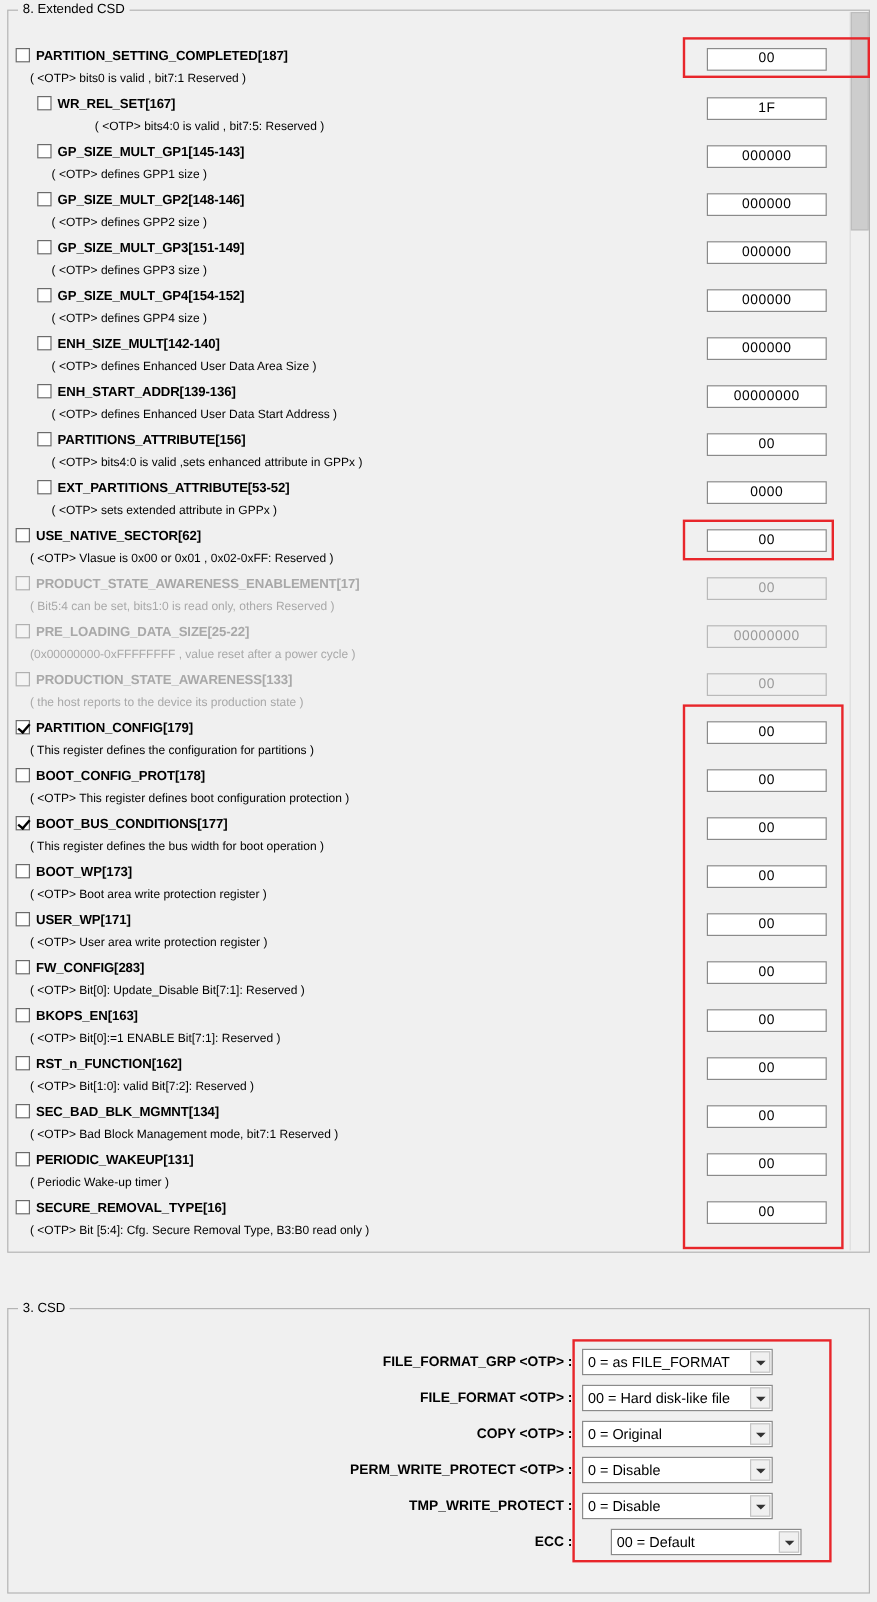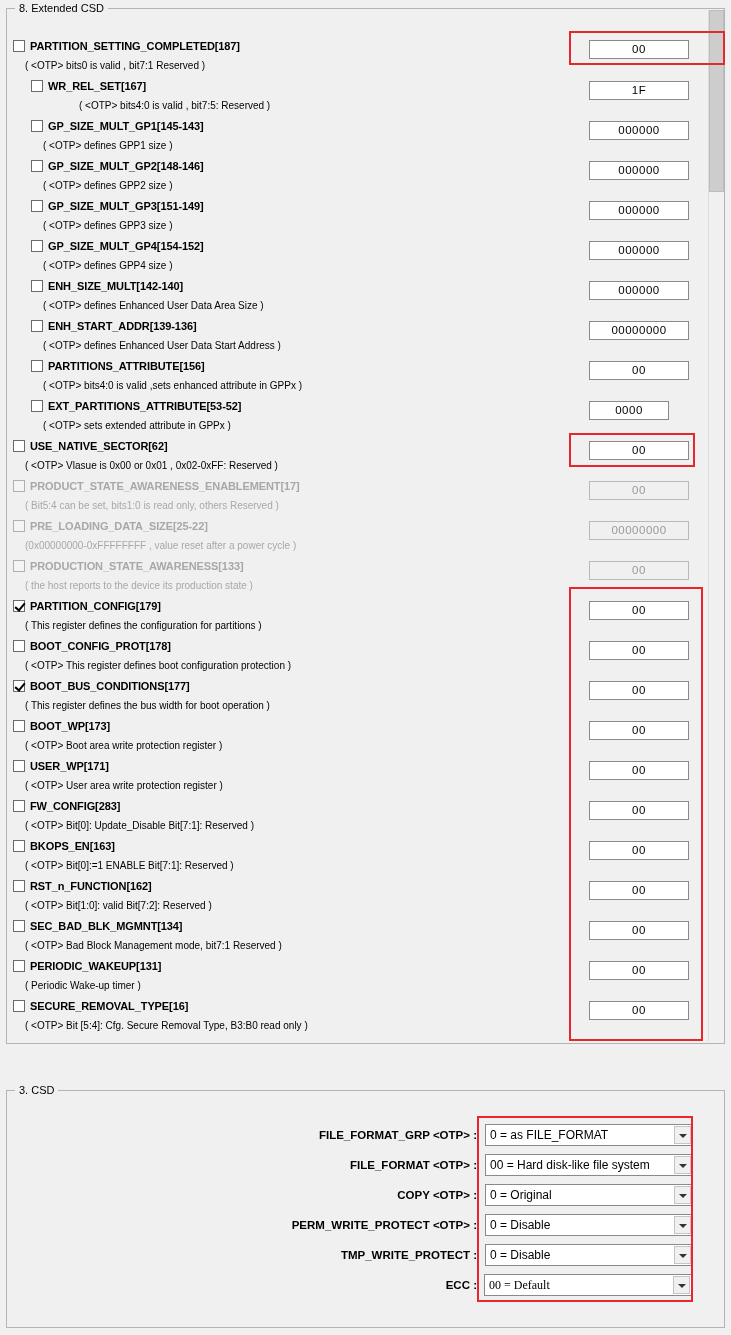--- a/index.html
+++ b/index.html
@@ -124,21 +124,21 @@
   .csd-label {
     position: absolute;
     font-weight: bold;
     font-size: 11.5px;
     text-align: right;
     color: #000;
     white-space: nowrap;
   }
   .combo {
     position: absolute;
-    width: 208px;
+    width: 159px;
     height: 22px;
     border: 1px solid #8a8a8a;
     background: #fff;
     font-size: 12px;
     line-height: 20px;
     padding-left: 4px;
     color: #000;
     overflow: hidden;
   }
   .combo .arrow {
@@ -201,21 +201,21 @@
         <div class="desc" style="left: 36px; top: 291px;">( &lt;OTP&gt; defines Enhanced User Data Area Size )</div>
         <div class="val" style="width: 100px; left: 582px; top: 272px;">000000</div>
         <div class="row" style="left: 24px; top: 311px;"><span class="cb"></span><span class="lbl">ENH_START_ADDR[139-136]</span></div>
         <div class="desc" style="left: 36px; top: 331px;">( &lt;OTP&gt; defines Enhanced User Data Start Address )</div>
         <div class="val" style="width: 100px; left: 582px; top: 312px;">00000000</div>
         <div class="row" style="left: 24px; top: 351px;"><span class="cb"></span><span class="lbl">PARTITIONS_ATTRIBUTE[156]</span></div>
         <div class="desc" style="left: 36px; top: 371px;">( &lt;OTP&gt; bits4:0 is valid ,sets enhanced attribute in GPPx )</div>
         <div class="val" style="width: 100px; left: 582px; top: 352px;">00</div>
         <div class="row" style="left: 24px; top: 391px;"><span class="cb"></span><span class="lbl">EXT_PARTITIONS_ATTRIBUTE[53-52]</span></div>
         <div class="desc" style="left: 36px; top: 411px;">( &lt;OTP&gt; sets extended attribute in GPPx )</div>
-        <div class="val" style="width: 80px; left: 582px; top: 392px;">0000</div>
+        <div class="val" style="width: 100px; left: 582px; top: 392px;">0000</div>
         <div class="row" style="left: 6px; top: 431px;"><span class="cb"></span><span class="lbl">USE_NATIVE_SECTOR[62]</span></div>
         <div class="desc" style="left: 18px; top: 451px;">( &lt;OTP&gt; Vlasue is 0x00 or 0x01 , 0x02-0xFF: Reserved )</div>
         <div class="val" style="width: 100px; left: 582px; top: 432px;">00</div>
         <div class="row" style="left: 6px; top: 471px;"><span class="cb dim"></span><span class="lbl dim">PRODUCT_STATE_AWARENESS_ENABLEMENT[17]</span></div>
         <div class="desc dim" style="left: 18px; top: 491px;">( Bit5:4 can be set, bits1:0 is read only, others Reserved )</div>
         <div class="val dim" style="width: 100px; left: 582px; top: 472px;">00</div>
         <div class="row" style="left: 6px; top: 511px;"><span class="cb dim"></span><span class="lbl dim">PRE_LOADING_DATA_SIZE[25-22]</span></div>
         <div class="desc dim" style="left: 18px; top: 531px;">(0x00000000-0xFFFFFFFF , value reset after a power cycle )</div>
         <div class="val dim" style="width: 100px; left: 582px; top: 512px;">00000000</div>
         <div class="row" style="left: 6px; top: 551px;"><span class="cb dim"></span><span class="lbl dim">PRODUCTION_STATE_AWARENESS[133]</span></div>
@@ -268,18 +268,18 @@
         <div class="combo" style="left: 478px; top: 33px;"><span>0  =  as FILE_FORMAT</span><span class="arrow"></span></div>
         <div class="csd-label" style="left: 180px; width: 290px; top: 68px;">FILE_FORMAT &lt;OTP&gt; :</div>
         <div class="combo" style="left: 478px; top: 63px;"><span>00 = Hard disk-like file system</span><span class="arrow"></span></div>
         <div class="csd-label" style="left: 180px; width: 290px; top: 98px;">COPY &lt;OTP&gt; :</div>
         <div class="combo" style="left: 478px; top: 93px;"><span>0 = Original</span><span class="arrow"></span></div>
         <div class="csd-label" style="left: 180px; width: 290px; top: 128px;">PERM_WRITE_PROTECT &lt;OTP&gt; :</div>
         <div class="combo" style="left: 478px; top: 123px;"><span>0 = Disable</span><span class="arrow"></span></div>
         <div class="csd-label" style="left: 180px; width: 290px; top: 158px;">TMP_WRITE_PROTECT :</div>
         <div class="combo" style="left: 478px; top: 153px;"><span>0 = Disable</span><span class="arrow"></span></div>
         <div class="csd-label" style="left: 180px; width: 290px; top: 188px;">ECC :</div>
-        <div class="combo" style="left: 477px; top: 183px; font-family: Liberation Serif, serif;"><span>00 = Default</span><span class="arrow"></span></div>
+        <div class="combo" style="left: 502px; top: 183px;"><span>00 = Default</span><span class="arrow"></span></div>
       </div>
     <div class="redbox" style="left:470px; top:25px; width:216px; height:186px;"></div>
   </div>
 
 </div>
 
 </body></html>

